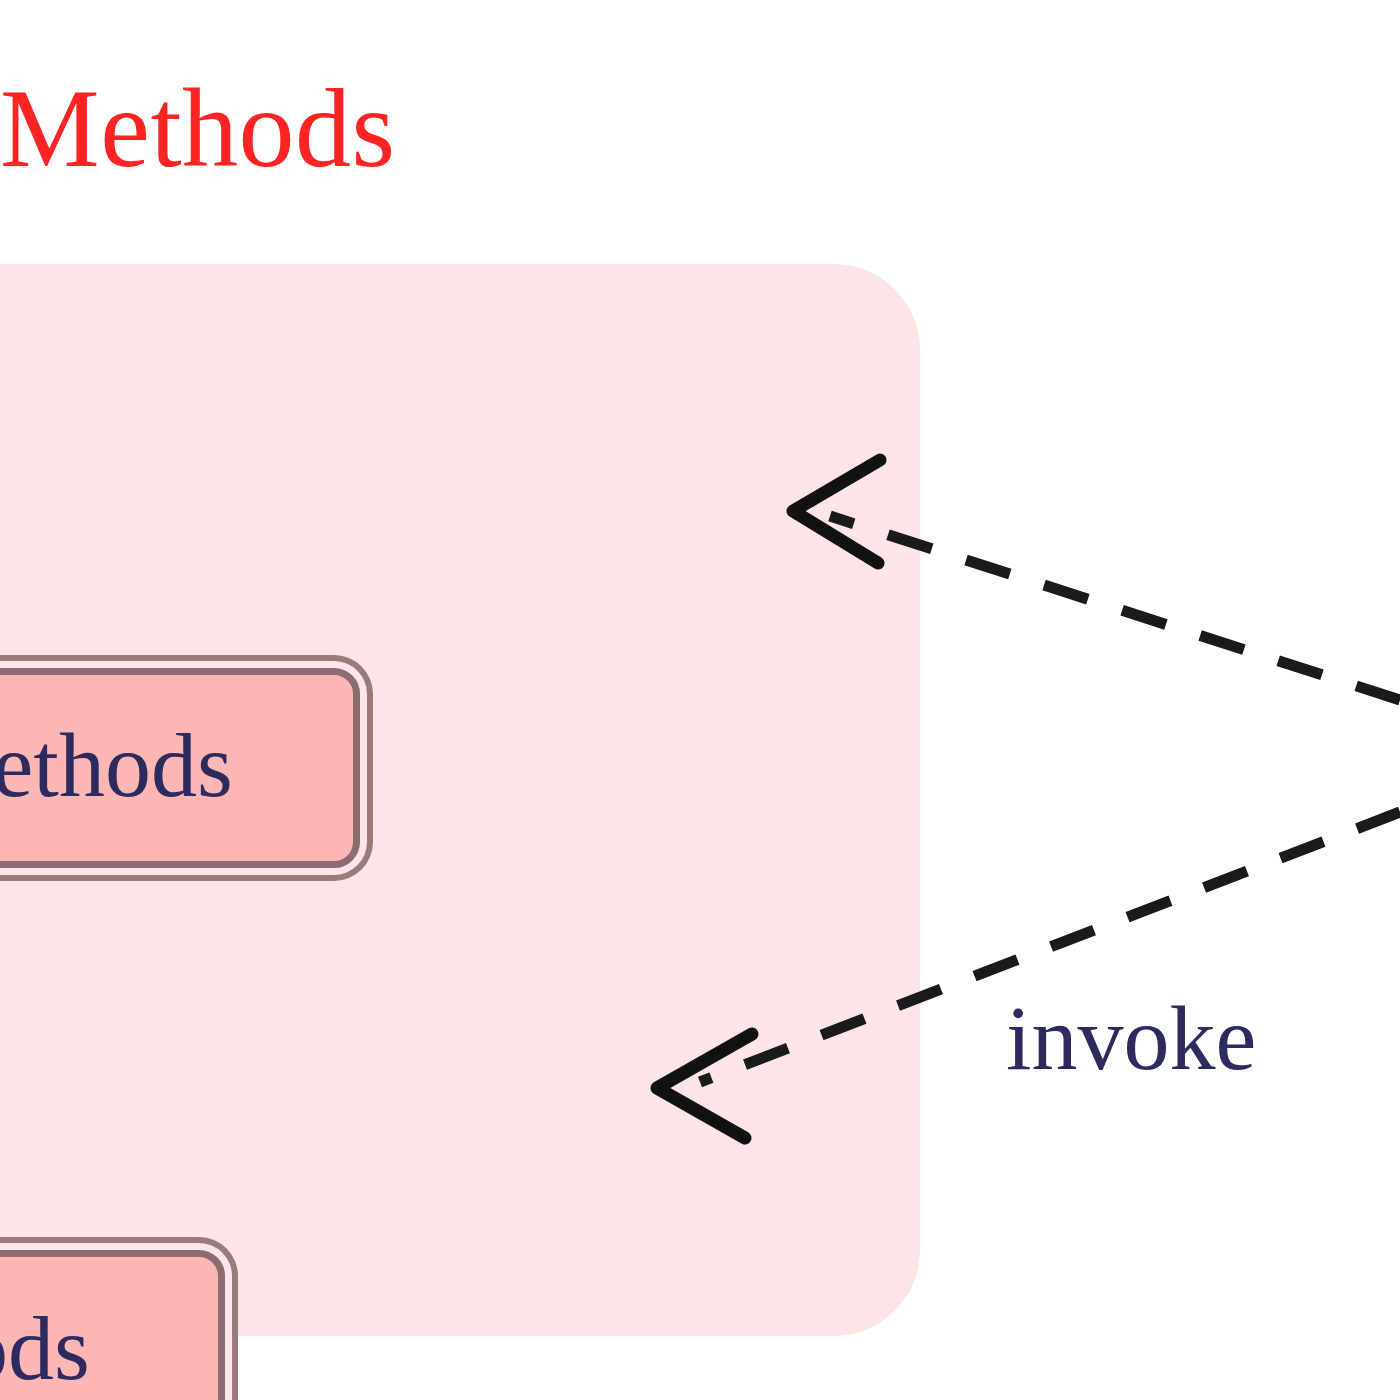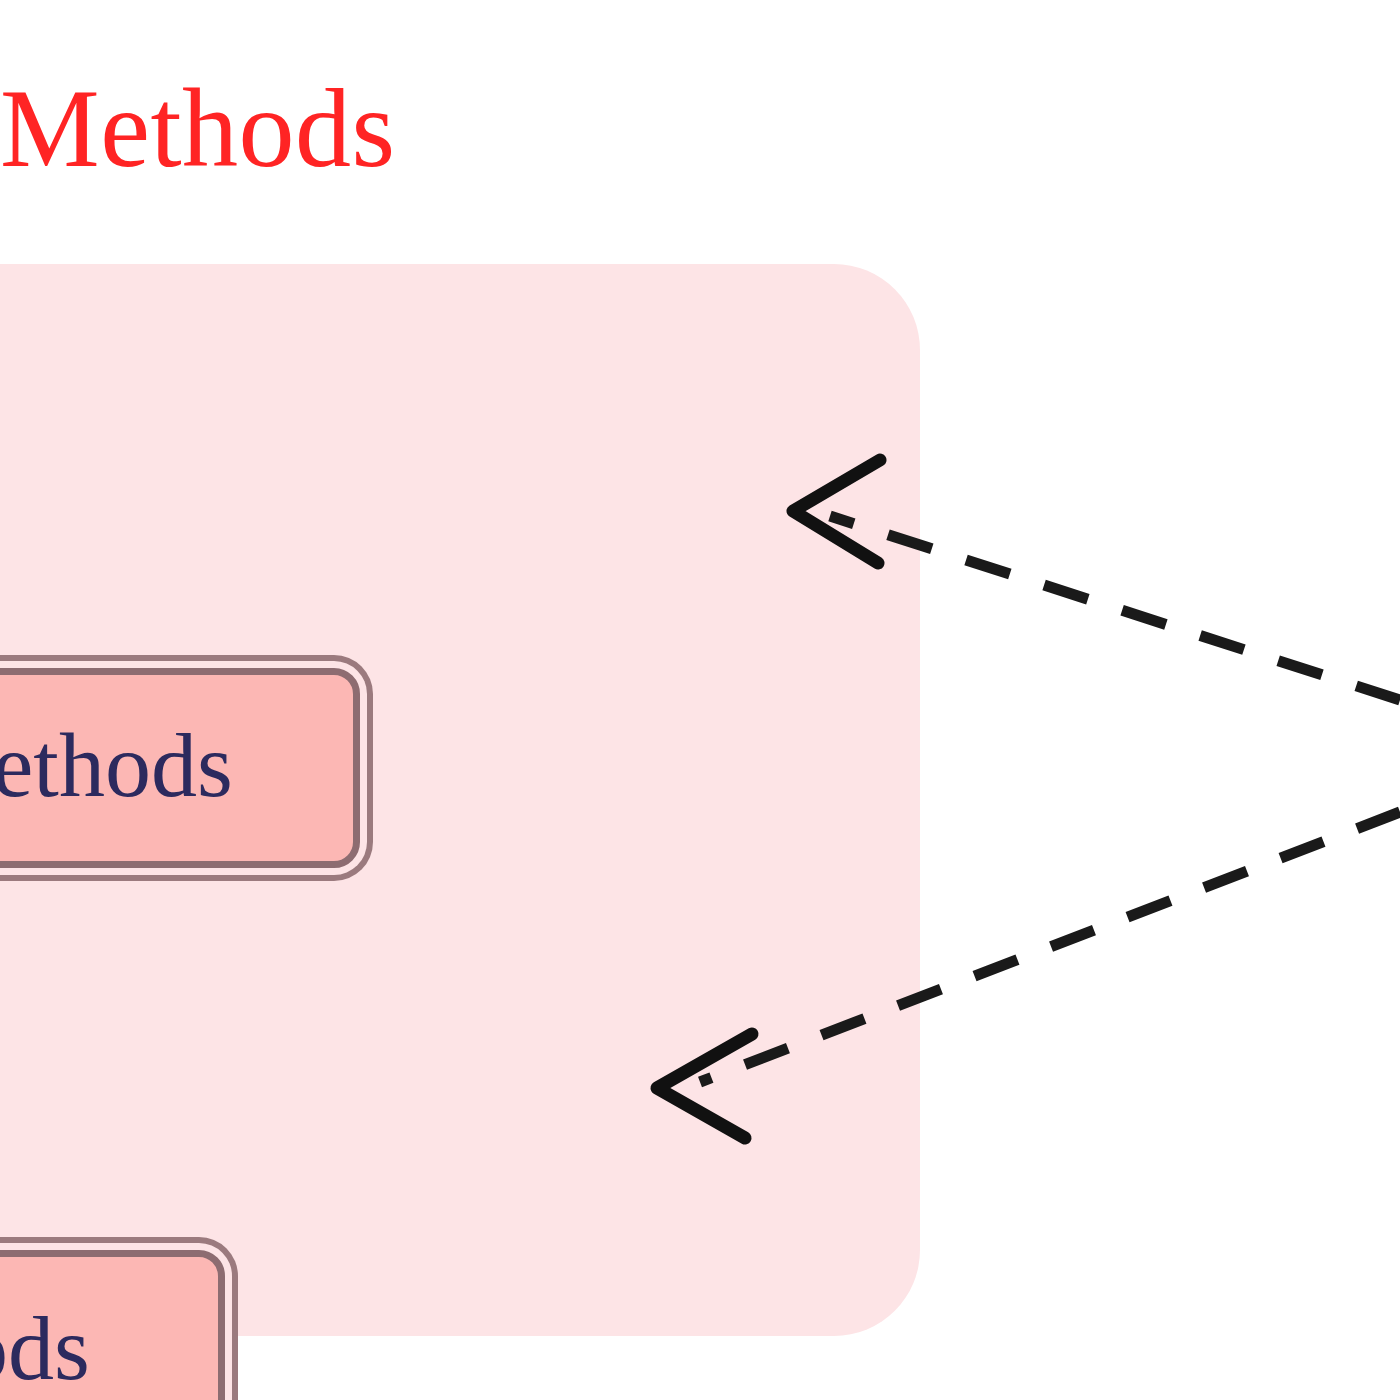--- a/index.html
+++ b/index.html
@@ -114,20 +114,21 @@
 
     <div class="method-box" id="box-relevant">
       <span class="box-label">vant  Methods</span>
     </div>
 
     <div class="method-box" id="box-agent">
       <span class="box-label">nt Methods</span>
     </div>
   </div>
 
+  <div class="invoke-outer">invoke</div>
 
   <svg id="edges" viewBox="0 0 1400 1400">
 
     <g>
       <path d="M 1400 700 L 830 516" fill="none" stroke="#1a1a1a" stroke-width="11" stroke-dasharray="46 36" stroke-linecap="butt"></path>
 
       <path d="M 880 460 L 793 511 L 878 563" fill="none" stroke="#111111" stroke-width="13" stroke-linecap="round" stroke-linejoin="round"></path>
     </g>
 
     <g>

